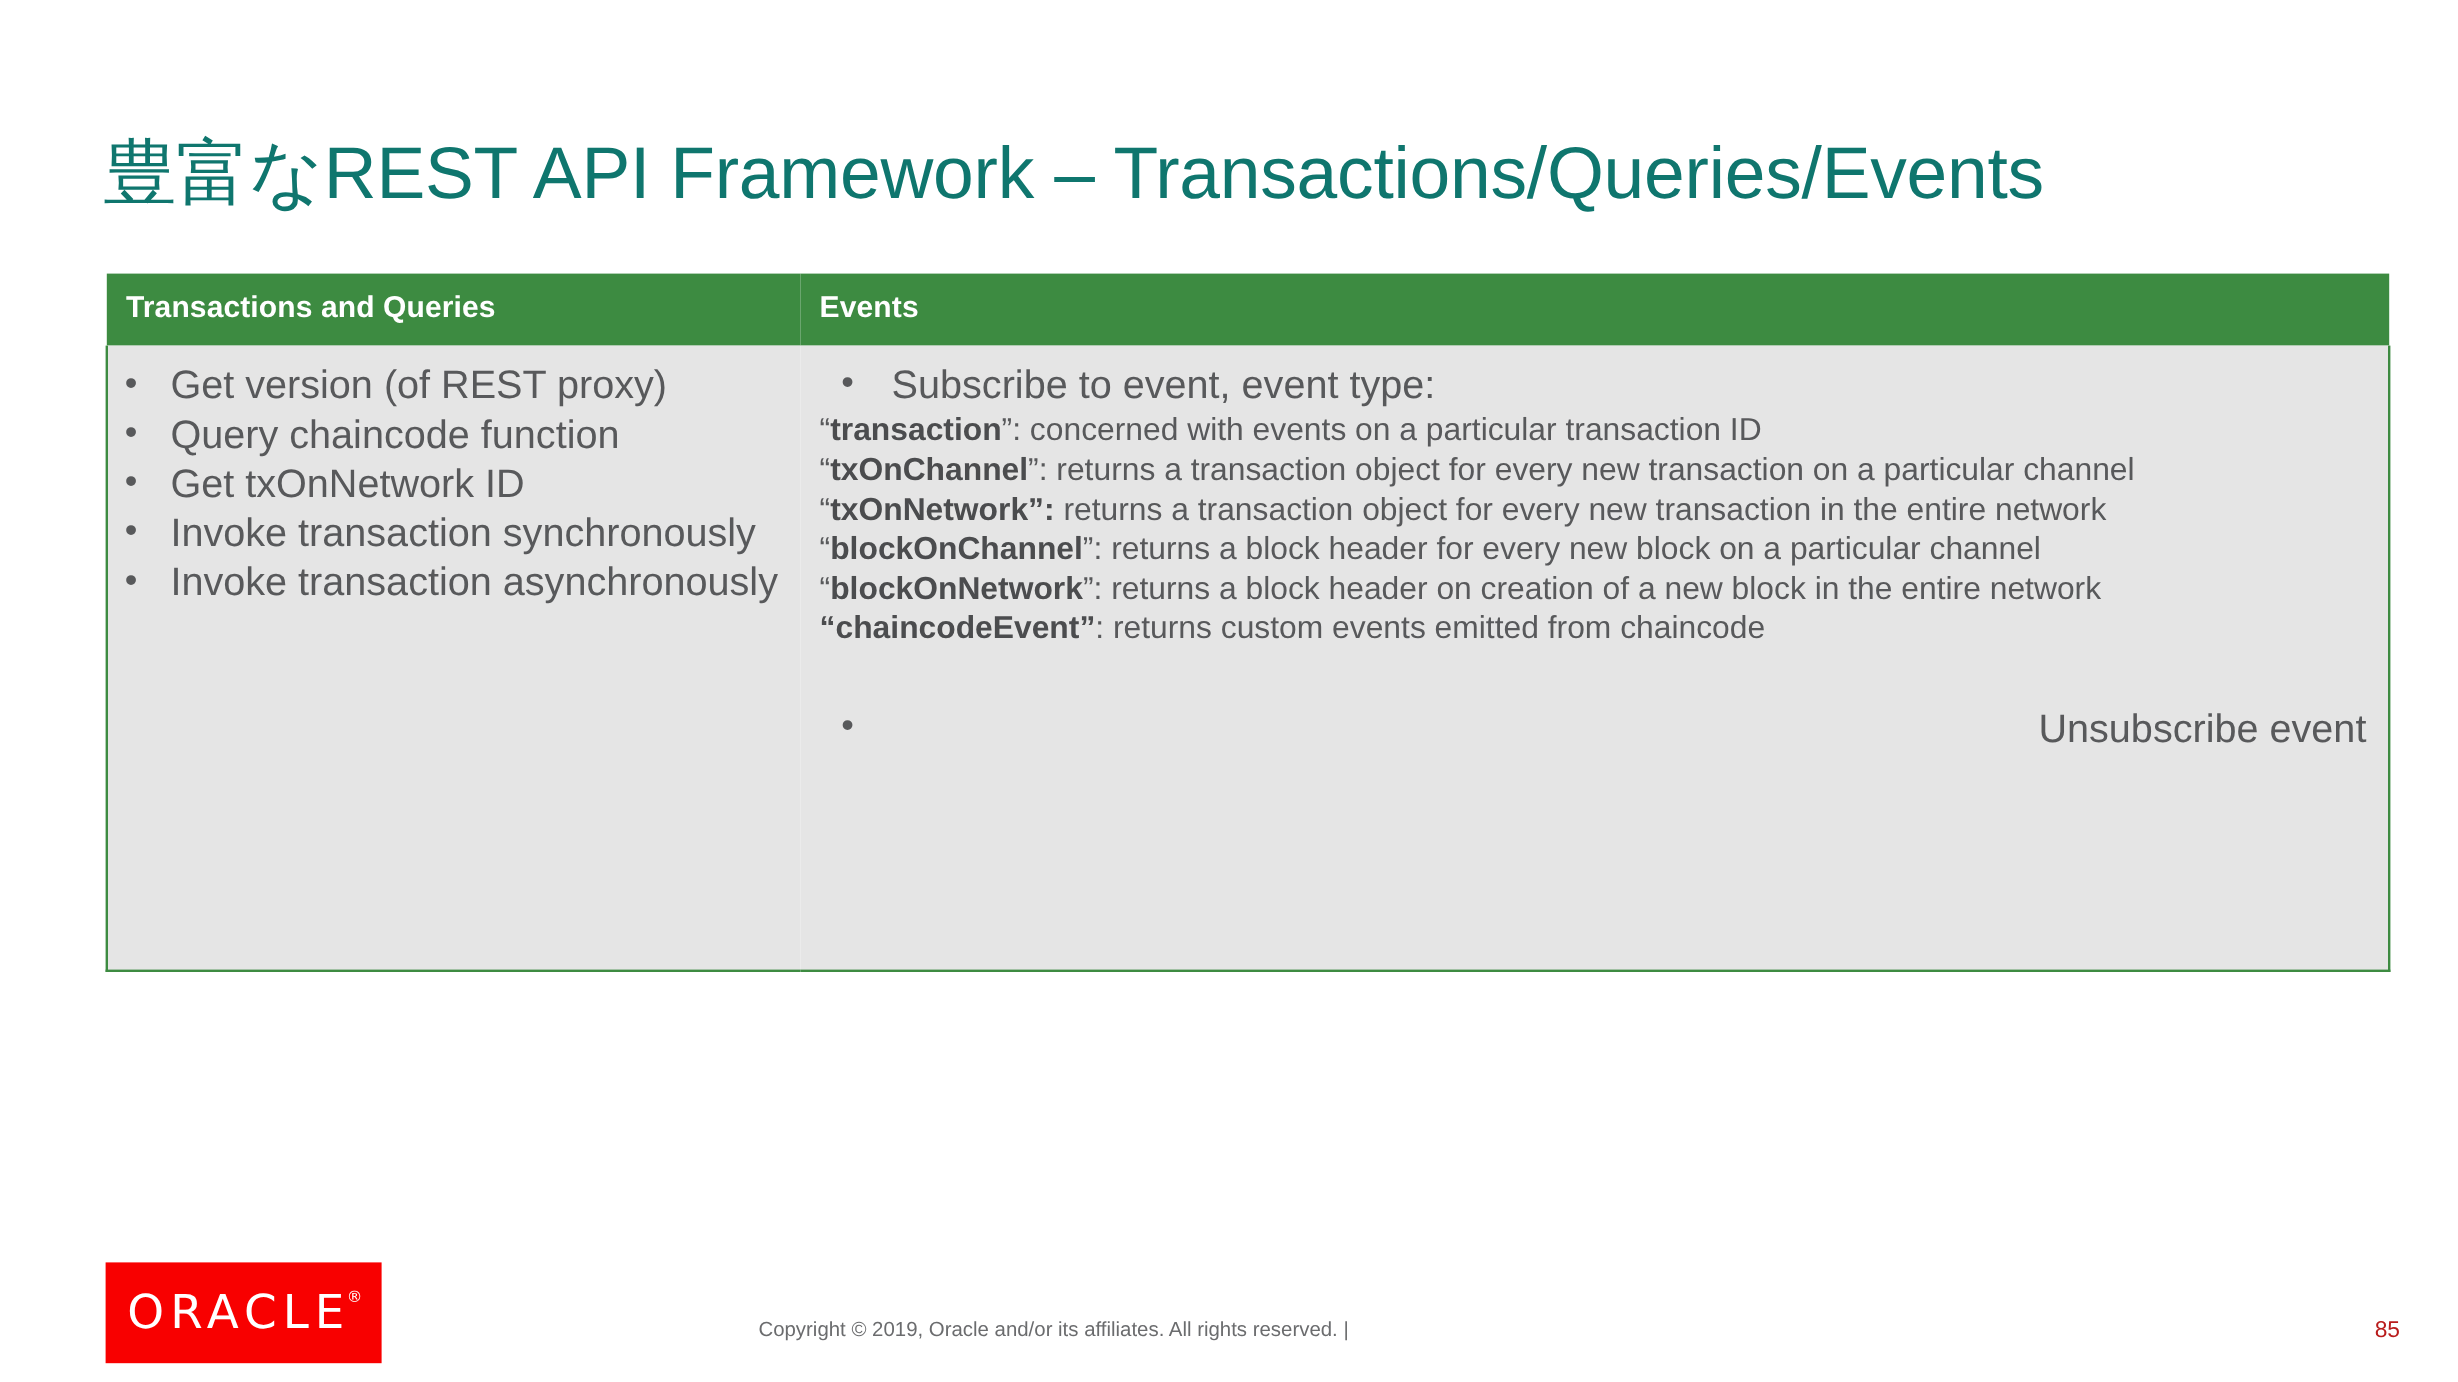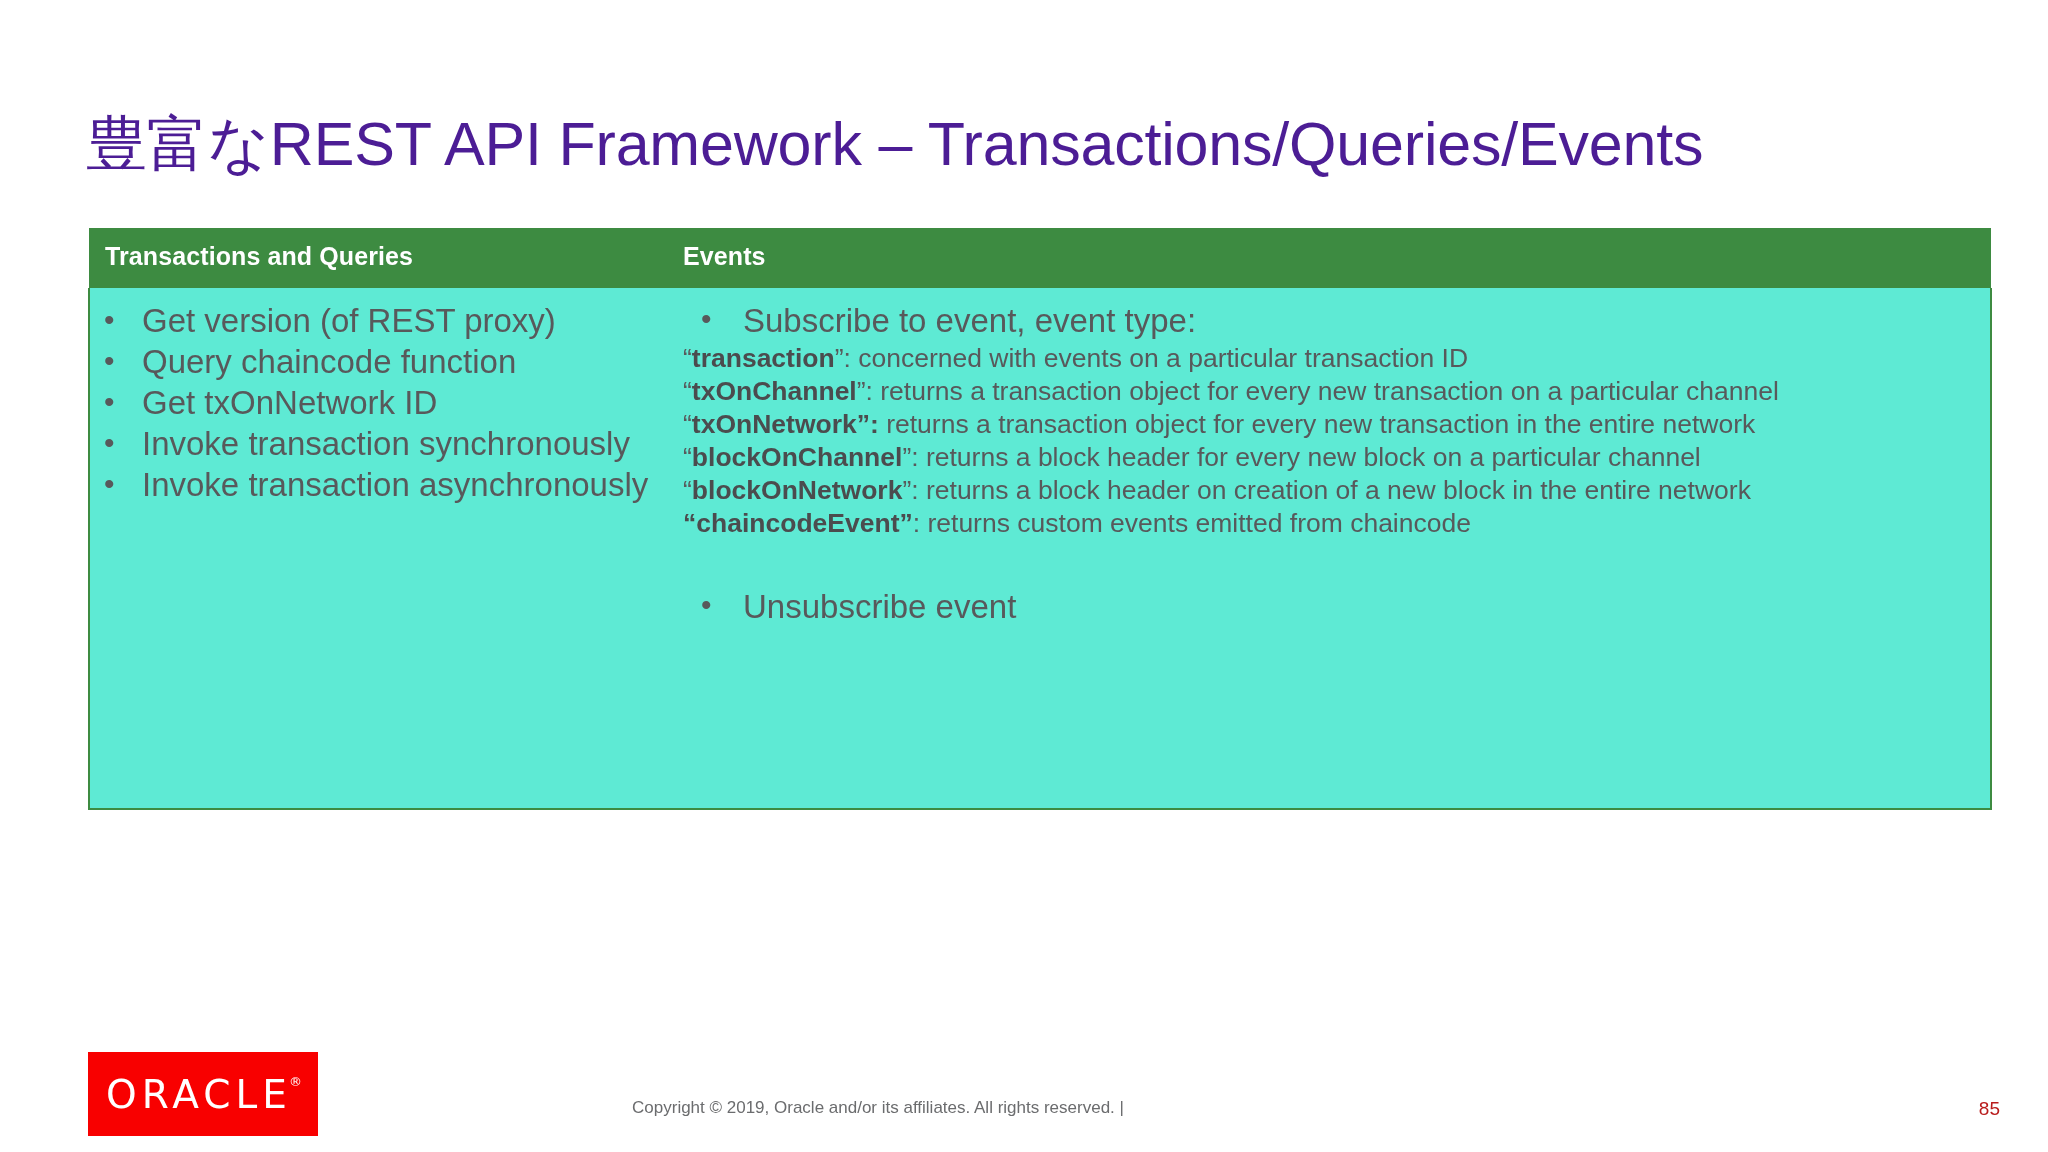--- a/index.html
+++ b/index.html
@@ -17,21 +17,21 @@
   }
 
   
   #slide-title {
     position: absolute;
     left: 86px;
     top: 112px;
     width: 1900px;
     font-size: 61px;
     line-height: 1.06;
-    color: #4c1d95;
+    color: #0f766e;
     font-weight: 400;
     letter-spacing: -0.2px;
     white-space: nowrap;
   }
 
   
   #content-table {
     position: absolute;
     left: 88px;
     top: 228px;
@@ -52,21 +52,21 @@
     color: #ffffff;
     font-size: 25px;
     font-weight: bold;
     text-align: left;
     letter-spacing: 0.1px;
   }
   .th-cell .th-inner { padding: 14px 0 0 16px; }
   .th-cell.right .th-inner { padding-left: 16px; }
 
   .body-cell {
-    background: #5eead4;
+    background: #e5e5e5;
     border: 2px solid #3d8b41;
     border-top: none;
     height: 520px;
   }
   .body-cell.left  { border-right: none; }
   .body-cell.right { border-left: none; }
 
   
   ul.bullets {
     list-style: none;
@@ -126,20 +126,21 @@
     font-size: 26.5px;
     line-height: 1.245;
     color: #58595b;
     font-weight: 400;
   }
   #event-types b { font-weight: bold; color: #4b4c4e; }
 
   #last-bullet-list {
     margin: 48px 0 4px 0;
     padding: 0 0 0 60px;
+    text-align: right;
   }
   #last-bullet-list > li {
     font-size: 33px;
     line-height: 1.16;
     color: #58595b;
     position: relative;
     list-style: none;
   }
   #last-bullet-list { list-style: none; }
   #last-bullet-list > li::before {

